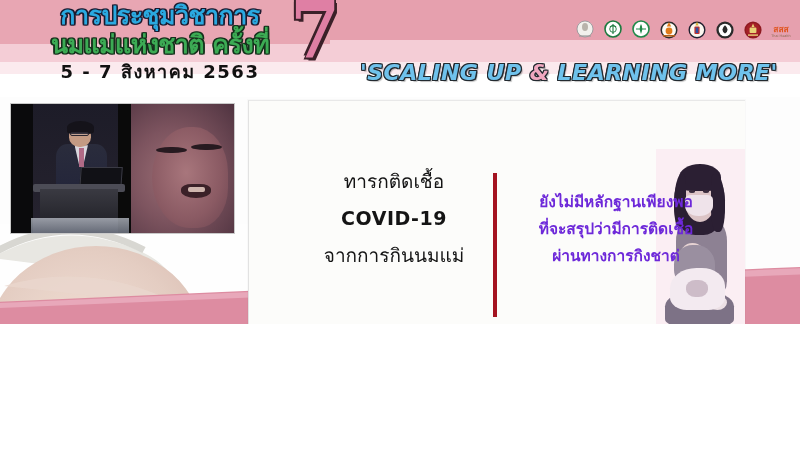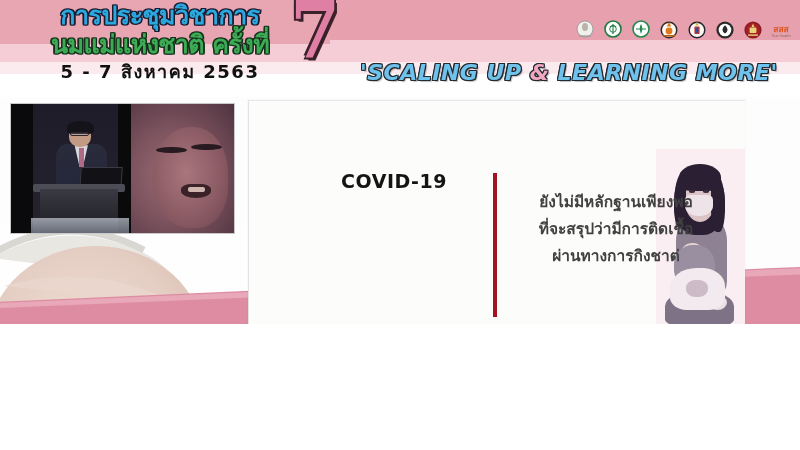--- a/index.html
+++ b/index.html
@@ -260,21 +260,21 @@
     background: #a41320;
   }
   .a-block {
     position: absolute;
     left: 258px; top: 88px;
     width: 218px;
     text-align: center;
     font-family: "DejaVu Sans", sans-serif;
     font-size: 15.5px;
     font-weight: bold;
-    color: #404040;
+    color: #6d28d9;
     line-height: 27px;
     z-index: 3;
   }
 
   
   .illus {
     position: absolute;
     left: 407px; top: 48px;
     width: 89px; height: 192px;
     background: #fbeef3;
@@ -559,21 +559,23 @@
       <div class="il-eye" style="left:37%; top:21.5%;"></div>
       <div class="il-eye" style="left:53%; top:21.5%;"></div>
       <div class="il-mask"></div>
       <div class="il-baby"></div>
       <div class="il-arm"></div>
       <div class="il-cloth"></div>
       <div class="il-hand"></div>
     </div>
 
     <div class="q-block">
+      <div>ทารกติดเชื้อ</div>
       <div class="en">COVID-19</div>
+      <div>จากการกินนมแม่</div>
     </div>
 
     <div class="divider-red"></div>
 
     <div class="a-block">
       <div>ยังไม่มีหลักฐานเพียงพอ</div>
       <div>ที่จะสรุปว่ามีการติดเชื้อ</div>
       <div>ผ่านทางการกิงชาต่</div>
     </div>
 

